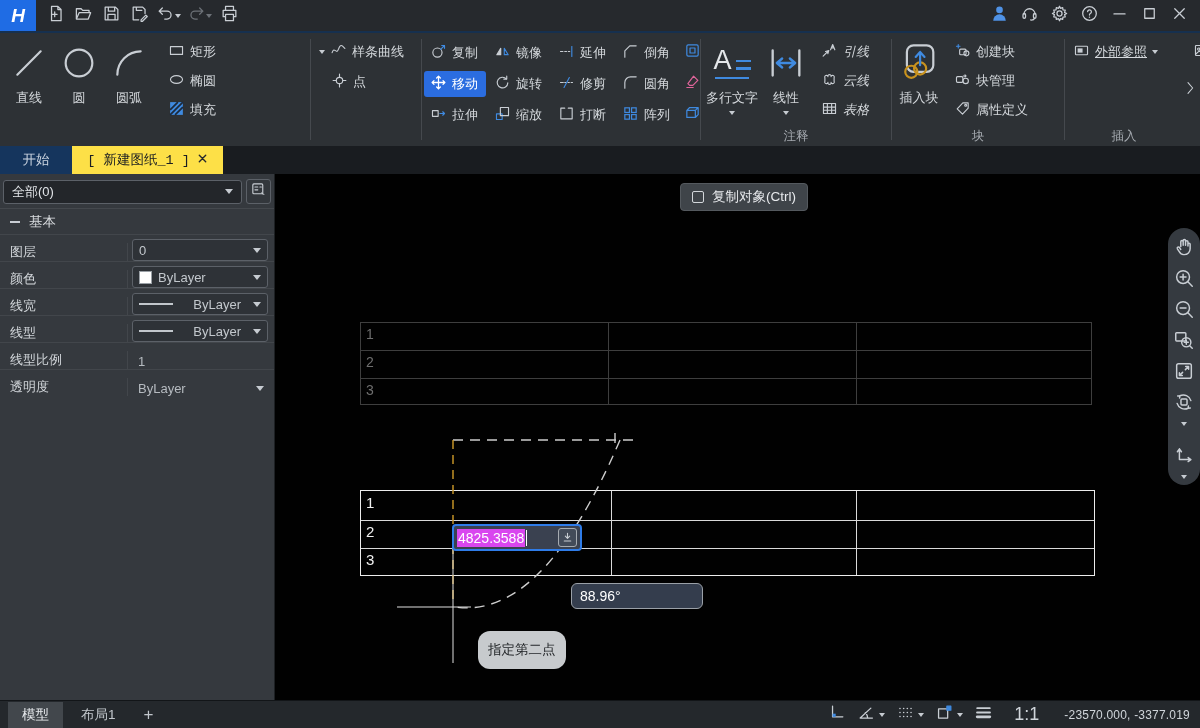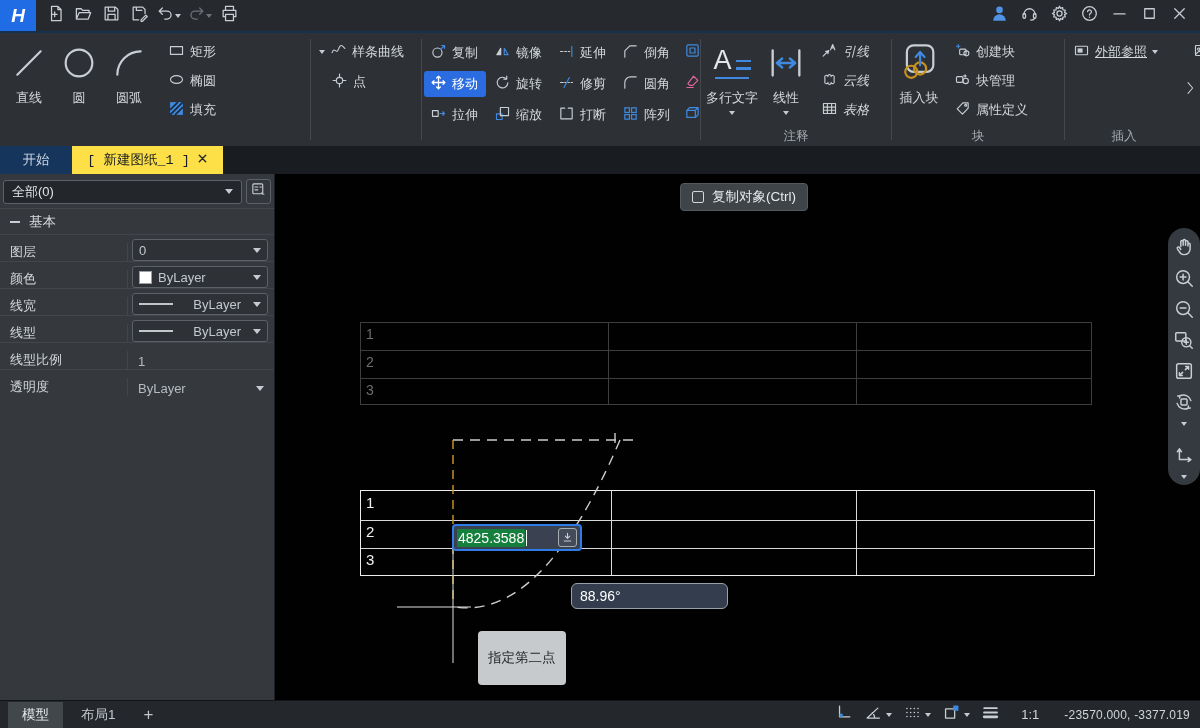--- a/index.html
+++ b/index.html
@@ -84,40 +84,40 @@
   .tbl-upper .rownum { color:#6e6e6e; }
   .tbl-lower { left:85px; top:316px; width:735px; height:86px; border:1px solid #ececec; color:#d9d9d9; }
   .tbl-lower .rownum { color:#f0f0f0; font-size:15px; }
   .overlay { position:absolute; left:0; top:0; pointer-events:none; }
   .wdash { stroke:#cdcdcd; stroke-width:1.4; stroke-dasharray:10 7; fill:none; }
   .odash { stroke:#cf9b28; stroke-width:1.4; stroke-dasharray:9 6; }
   .wsolid { stroke:#e0e0e0; stroke-width:1; }
   .copy-tip { position:absolute; left:405px; top:9px; height:28px; background:#3f4449; border:1px solid #54595e; border-radius:4px; display:flex; align-items:center; gap:8px; padding:0 11px; font-size:13.5px; color:#e8eaed; }
   .chk { width:12px; height:12px; border:1.5px solid #d3d7db; border-radius:2px; }
   .dyn-input { position:absolute; left:177px; top:350px; width:130px; height:27px; background:#3a4150; border:2px solid #2f7ce8; border-radius:4px; display:flex; align-items:center; padding:0 3px; }
-  .dyn-sel { background:#15803d; color:#fff; font-size:14px; padding:1px 1px; }
+  .dyn-sel { background:#d946ef; color:#fff; font-size:14px; padding:1px 1px; }
   .dyn-caret { width:1px; height:16px; background:#fff; margin-left:1px; }
   .dyn-btn { margin-left:auto; width:19px; height:19px; border:1px solid #a6abb1; border-radius:3px; background:#434b59; display:flex; align-items:center; justify-content:center; }
   .dyn-btn svg { width:13px; height:13px; }
-  .angle-box { position:absolute; left:296px; top:409px; width:157px; height:26px; background:#343d4d; border:1.5px solid #9aa0a7; border-radius:6px; display:flex; align-items:center; padding:0 8px; font-size:14px; color:#fff; }
-  .prompt-tip { position:absolute; left:203px; top:457px; background:#c7cacd; border-radius:4px; padding:18px 10px; font-size:13.5px; color:#222528;text-align:center; }
+  .angle-box { position:absolute; left:296px; top:409px; width:132px; height:26px; background:#343d4d; border:1.5px solid #9aa0a7; border-radius:6px; display:flex; align-items:center; padding:0 8px; font-size:14px; color:#fff; }
+  .prompt-tip { position:absolute; left:203px; top:457px; background:#c7cacd; border-radius:12px; padding:10px 10px; font-size:13.5px; color:#222528;text-align:center; }
   .navbar { position:absolute; left:893px; top:54px; width:32px; background:#3e444bd9; border-radius:16px; padding:8px 0 6px 0; display:flex; flex-direction:column; align-items:center; gap:5px; }
   .nav-btn { width:26px; height:26px; display:flex; align-items:center; justify-content:center; }
   .nav-btn svg { width:22px; height:22px; }
   .nav-gap { height:8px; }
 
   
   .statusbar { height:28px; background:#24282c; border-top:1px solid #121518; display:flex; align-items:center; padding:0 10px 0 8px; gap:4px; flex:0 0 auto; }
   .stab { padding:4px 14px; font-size:13.5px; color:#c2c7cc; }
   .stab.active { background:#42474c; color:#e6e9ec; }
   .sb-plus { font-size:17px; color:#c2c7cc; padding:0 10px; }
   .sb-right { margin-left:auto; display:flex; align-items:center; gap:11px; }
   .sb-icon { display:flex; align-items:center; gap:3px; }
   .sb-icon svg { width:19px; height:19px; }
-  .sb-scale { font-size:13px; color:#d0d5da; margin:0 14px 0 10px; }
+  .sb-scale { font-size:18px; color:#d0d5da; margin:0 14px 0 10px; }
   .sb-coords { font-size:12px; color:#d0d5da; letter-spacing:.2px; }
 </style>
 </head>
 <body>
 
 <div class="app">
 
   <header class="titlebar">
     <div class="logo">
         <span>H</span>

